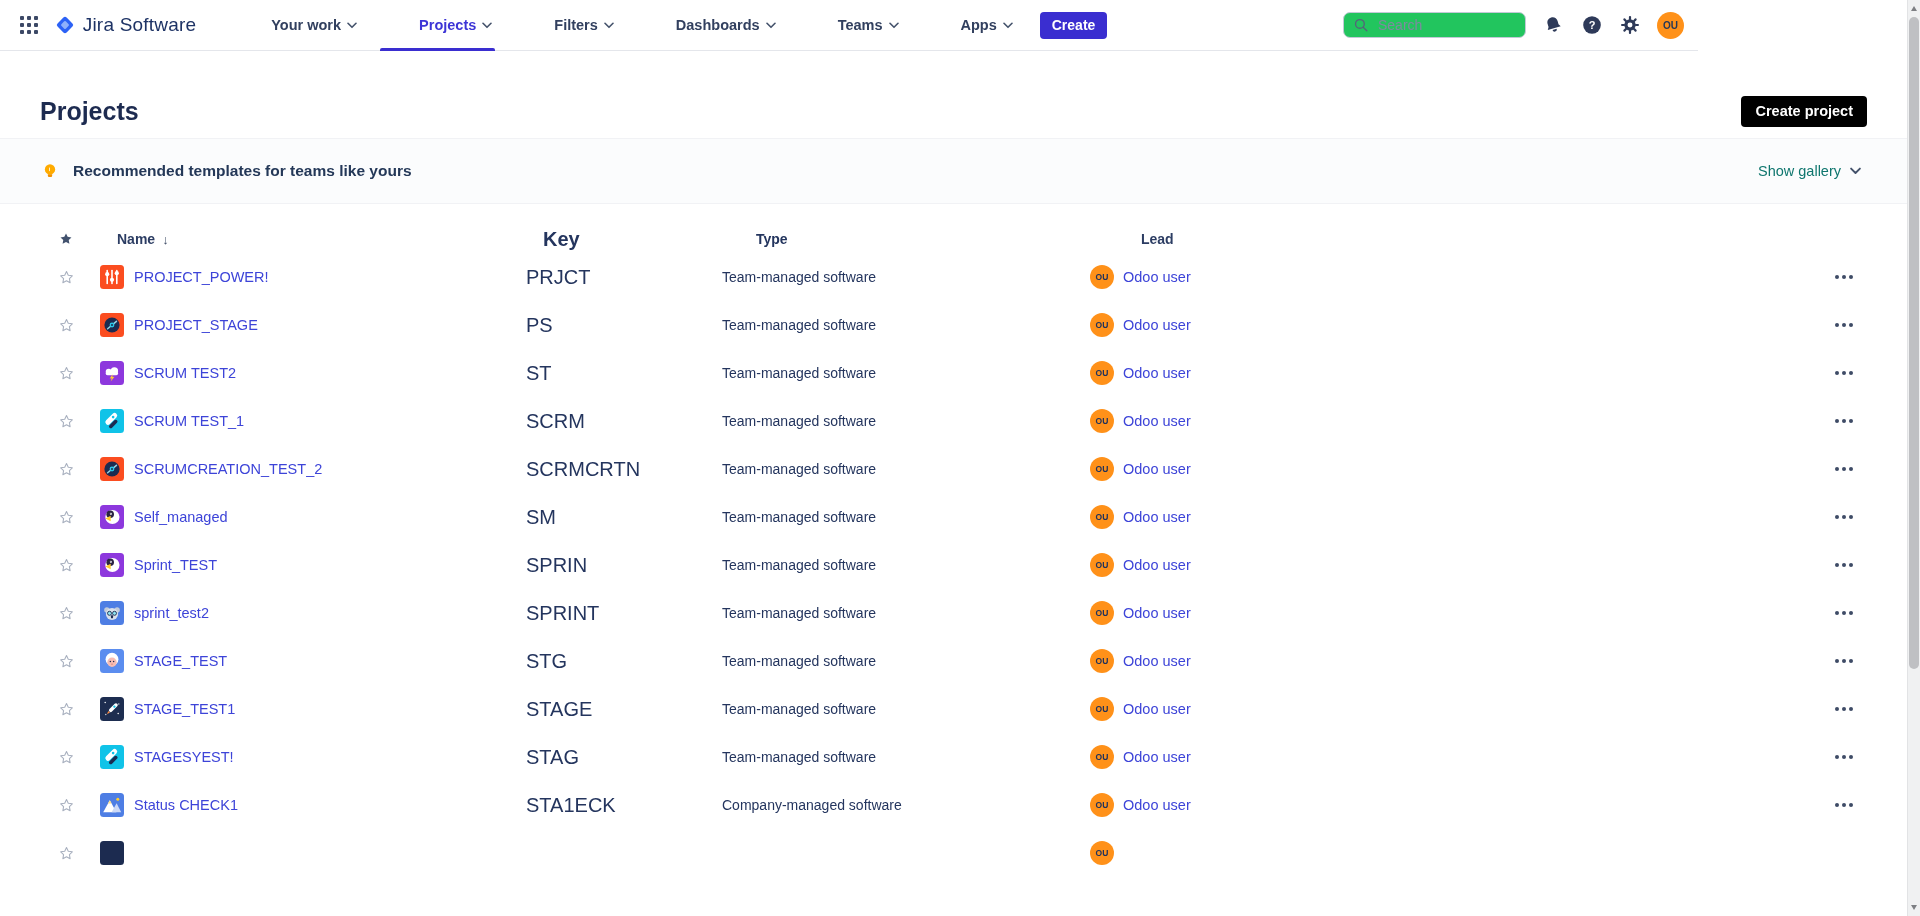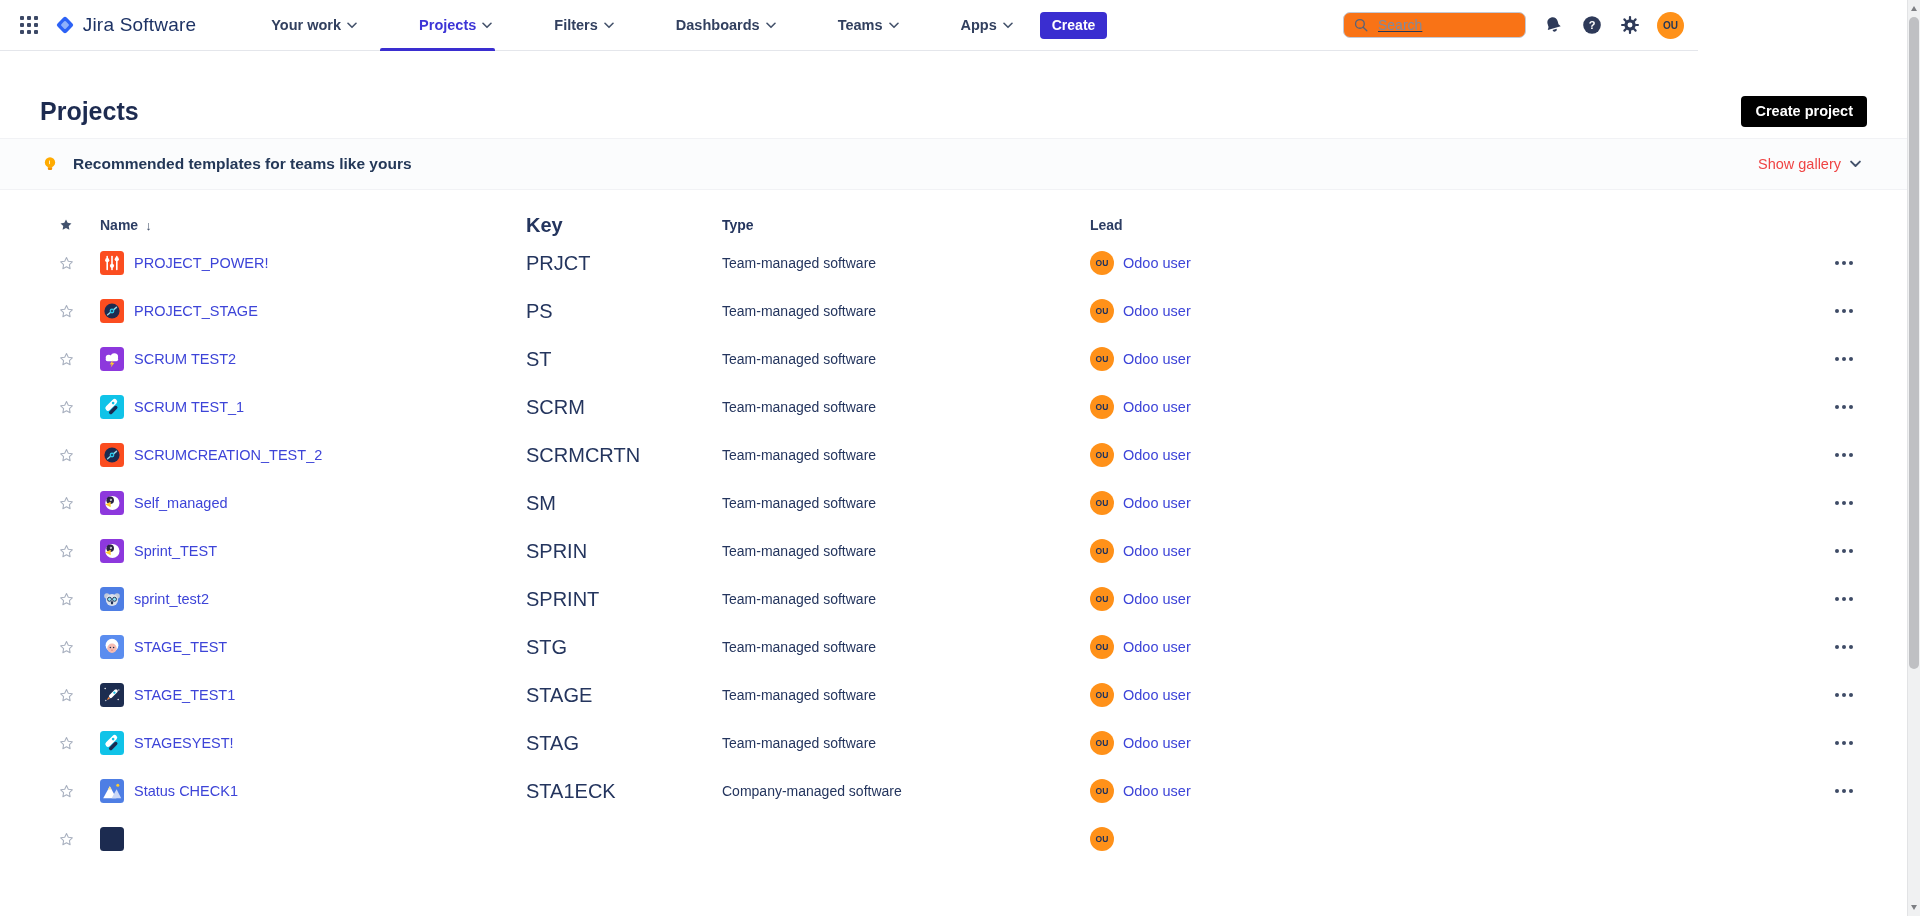--- a/index.html
+++ b/index.html
@@ -19,54 +19,54 @@
   .nav-items{display:flex;align-items:stretch;height:51px;}
   .nav-item{display:flex;align-items:center;gap:6px;padding:0 13px;cursor:pointer;position:relative;}
   .nav-item-label{font-size:14.5px;font-weight:600;color:#32405f;margin-left:36px;}
   .nav-item.active .nav-item-label{color:#3d35d6;}
   .nav-item.active::after{content:"";position:absolute;left:10px;right:10px;bottom:0;height:3px;
     background:#3a2ed0;border-radius:2px 2px 0 0;}
   .create-btn{margin-left:14px;height:27px;padding:0 12px;background:#3a2ed0;color:#fff;border:0;
     border-radius:4px;font-size:14px;font-weight:700;cursor:pointer;font-family:inherit;}
   .nav-right{margin-left:auto;display:flex;align-items:center;gap:16px;}
   .nav-search{display:flex;align-items:center;gap:7px;width:183px;height:26px;border:1.6px solid #c2c9d6;
-    border-radius:7px;padding:0 9px;background:#f97316;text-decoration:underline;}
+    border-radius:7px;padding:0 9px;background:#22c55e;}
   .nav-search input{border:0;outline:none;width:130px;font-size:14px;color:#253858;font-family:inherit;background:transparent;}
   .nav-search input::placeholder{color:#7e8aa0;}
   .icon-btn{border:0;background:none;padding:0;cursor:pointer;display:flex;align-items:center;}
   .avatar{width:27px;height:27px;border-radius:50%;background:#ff9119;color:#253858;border:0;cursor:pointer;
     font-size:10px;font-weight:700;display:flex;align-items:center;justify-content:center;font-family:inherit;}
 
   
   .page-header{display:flex;justify-content:space-between;align-items:center;padding:33px 40px 0 40px;height:87px;}
   .page-title{font-size:25px;font-weight:700;color:#1d2b50;margin:0;}
   .create-project-btn{height:31px;padding:0 14px;background:#000000;color:#fff;border:0;border-radius:4px;
     font-size:14.5px;font-weight:600;cursor:pointer;font-family:inherit;}
 
   
-  .banner{height:52px;background:#fbfcfd;border-top:1px solid #f1f2f5;border-bottom:1px solid #f1f2f5;
+  .banner{height:66px;background:#fbfcfd;border-top:1px solid #f1f2f5;border-bottom:1px solid #f1f2f5;
     display:flex;align-items:center;justify-content:space-between;padding:0 40px;}
   .banner-left{display:flex;align-items:center;gap:13px;}
   .banner-title{font-size:15.5px;font-weight:700;color:#243858;}
   .show-gallery{display:flex;align-items:center;gap:9px;border:0;background:none;cursor:pointer;
-    font-size:14.5px;color:#ef4444;font-family:inherit;font-weight:500;}
+    font-size:14.5px;color:#0f766e;font-family:inherit;font-weight:500;}
 
   
   .toolbar{margin:33px 40px 0 40px;display:flex;gap:31px;}
   .tb-search{display:flex;align-items:center;width:223px;height:38px;border:1.6px solid #c7ccd6;border-radius:4px;
     padding:0 12px;background:#fff;}
   .tb-search input{border:0;outline:none;flex:1;font-size:14px;color:#253858;font-family:inherit;background:transparent;}
   .tb-select{display:flex;align-items:center;justify-content:space-between;width:183px;height:38px;
     background:#f0f1f4;border-radius:4px;padding:0 14px;cursor:pointer;border:0;font-family:inherit;}
   .tb-select-value{font-size:15px;color:#253858;font-weight:500;}
 
   
   .table{margin:21px 0 0 40px;width:1827px;}
   .thead{display:flex;align-items:center;height:28px;}
-  .th{font-size:14px;font-weight:700;color:#2c3d63;}
+  .th{font-size:14px;font-weight:700;color:#2c3d63;margin-left:17px;}
   .trow{display:flex;align-items:center;height:48px;}
   .cell-star{width:60px;padding-left:18px;display:flex;align-items:center;}
   .cell-name{width:402px;display:flex;align-items:center;gap:10px;}
   .cell-key{width:220px;font-size:20px;color:#24355e;padding-left:24px;}
   .cell-type{width:368px;font-size:14px;color:#24355e;}
   .cell-lead{flex:1;display:flex;align-items:center;gap:9px;}
   .cell-actions{width:70px;display:flex;justify-content:flex-end;padding-right:12px;}
   .star-btn{border:0;background:none;padding:0;cursor:pointer;display:flex;}
   .proj-icon{width:24px;height:24px;flex:0 0 24px;display:flex;}
   .proj-link{font-size:14.5px;font-weight:500;color:#3d44d8;text-decoration:none;cursor:pointer;}

